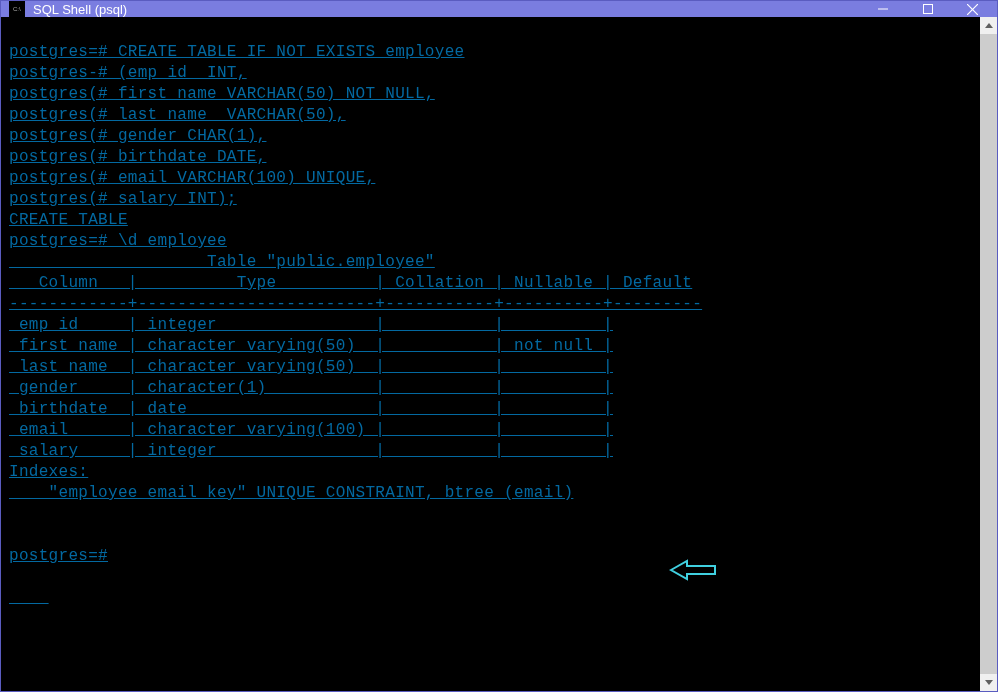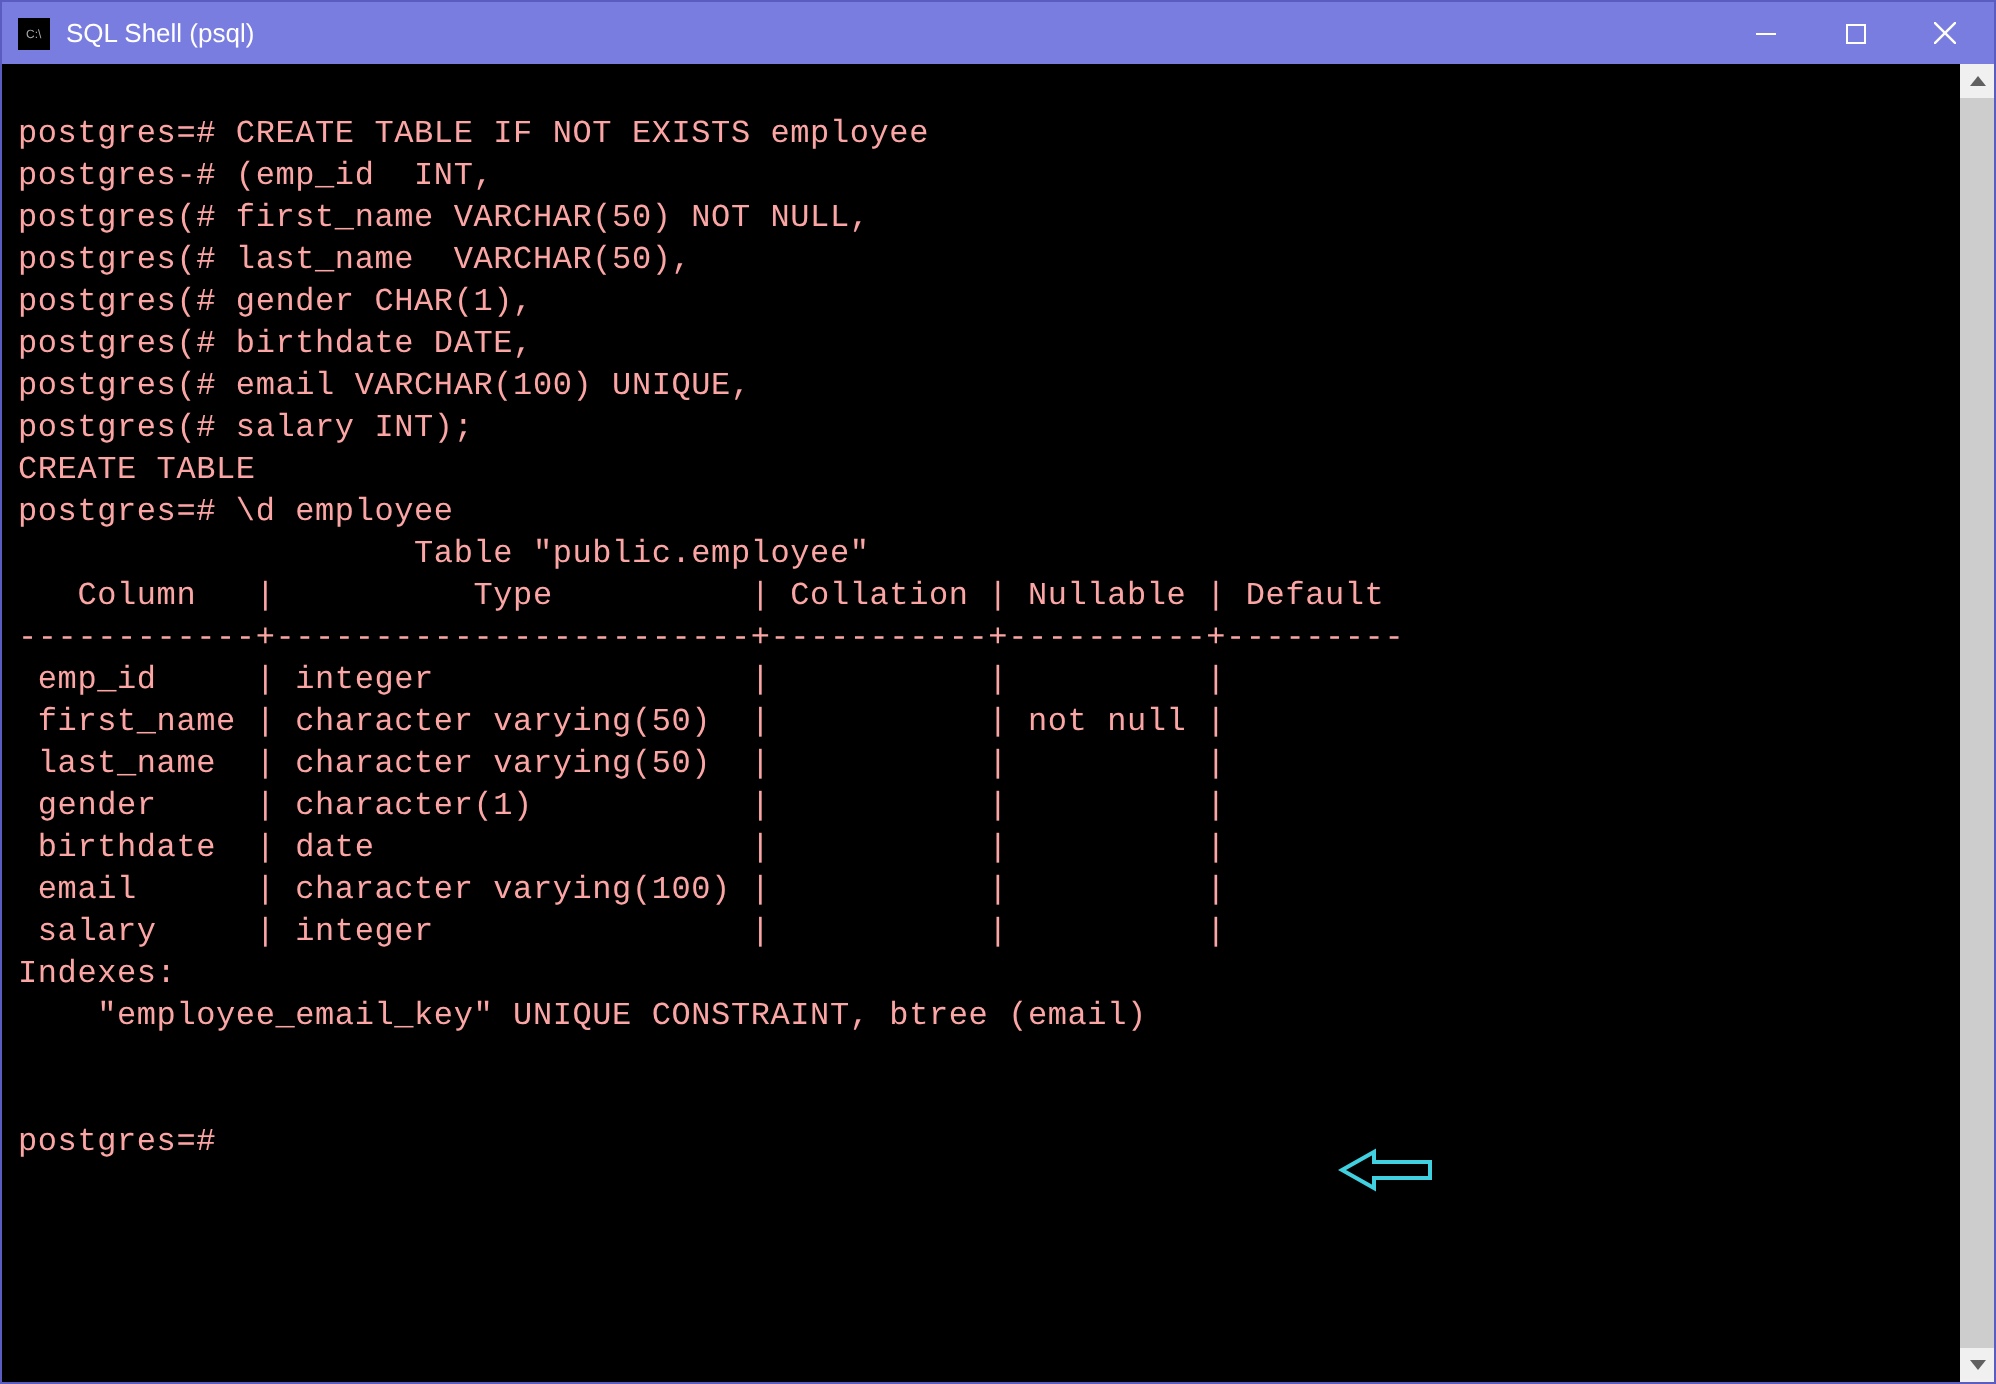--- a/index.html
+++ b/index.html
@@ -16,21 +16,21 @@
       overflow: hidden;
     }
     .window {
       width: 998px;
       height: 692px;
       display: flex;
       flex-direction: column;
       border: 1px solid #5a5cc0;
     }
     .titlebar {
-      height: 31px;
+      height: 16px;
       background: #7a7de0;
       display: flex;
       align-items: center;
       padding: 0 2px 0 8px;
       color: #fff;
       font-family: "Segoe UI", sans-serif;
       font-size: 13px;
     }
     .titlebar-icon {
       width: 16px;
@@ -61,26 +61,27 @@
       stroke: #fff;
       fill: none;
     }
     .terminal-body {
       flex: 1;
       background: #000;
       display: flex;
     }
     .terminal-content {
       flex: 1;
-      color: #fca5a5;
+      color: #0369a1;
       padding: 4px 0 4px 8px;
       white-space: pre;
       line-height: 21px;
       letter-spacing: 0.3px;
       position: relative;
+      text-decoration: underline;
     }
     .scrollbar {
       width: 17px;
       background: #f0f0f0;
       display: flex;
       flex-direction: column;
     }
     .scroll-arrow {
       height: 17px;
       background: #f0f0f0;

